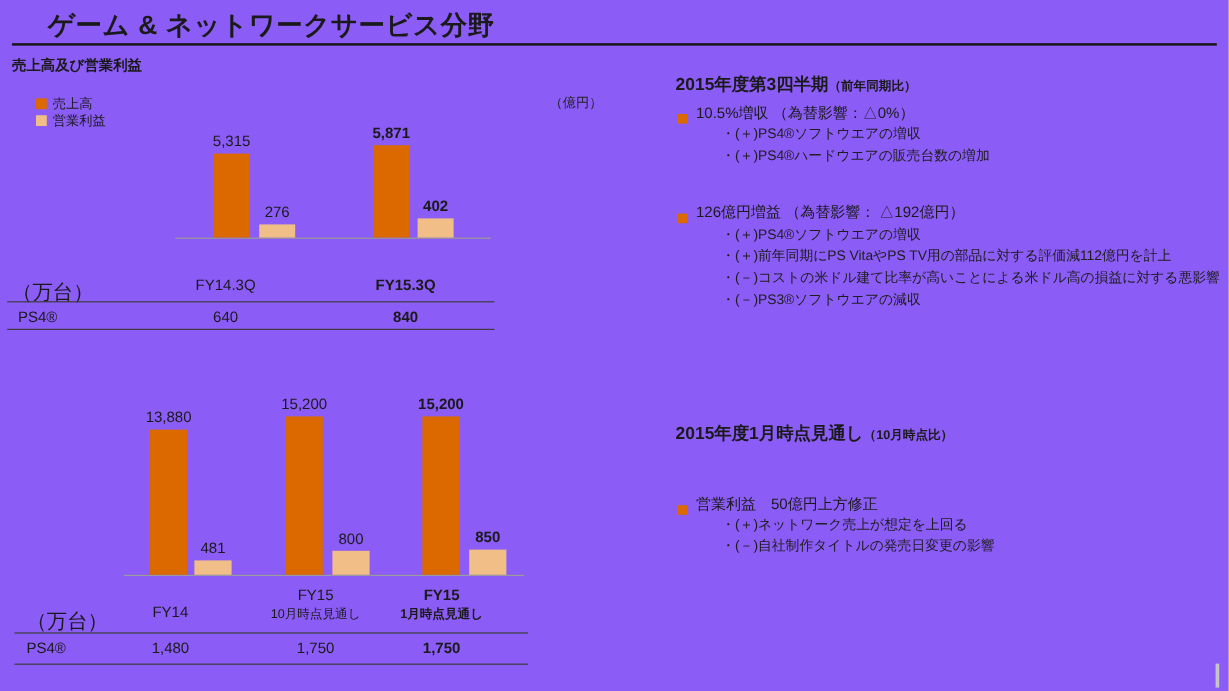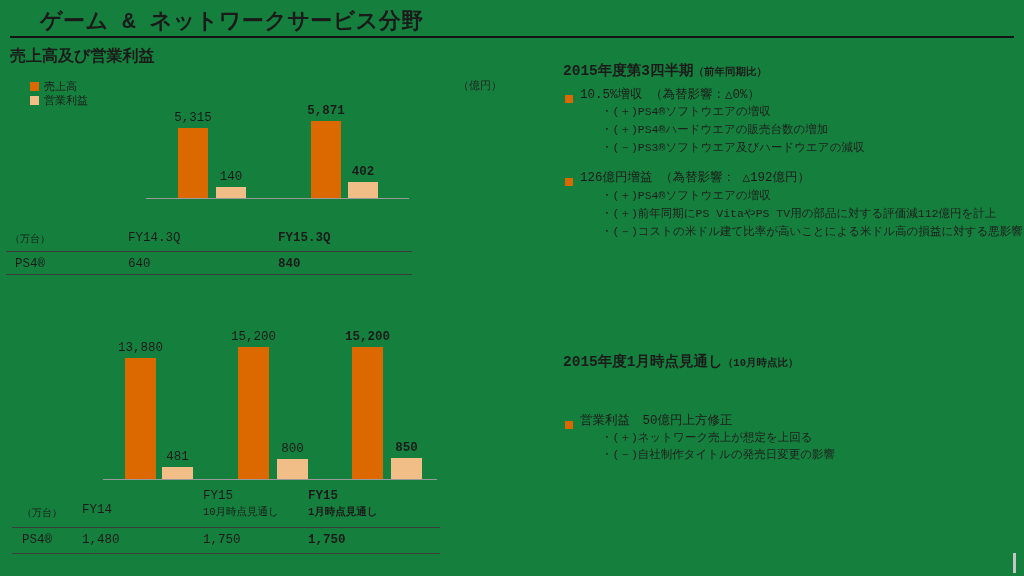--- a/index.html
+++ b/index.html
@@ -1,34 +1,34 @@
 <!DOCTYPE html>
 <html><head>
 <meta charset="utf-8">
 <style>
   html,body{margin:0;padding:0;background:#fff;}
-  .slide{position:relative;width:1024px;height:576px;background:#15803d;overflow:hidden;
-         font-family:Liberation Mono, monospace;color:#1a1a1a;}
+  .slide{position:relative;width:1024px;height:576px;background:#8b5cf6;overflow:hidden;
+         font-family:Liberation Sans, sans-serif;color:#1a1a1a;}
   .abs{position:absolute;}
   .page-title{left:40px;top:6px;font-size:22px;font-weight:bold;letter-spacing:.5px;white-space:nowrap;}
   .title-rule{left:10px;top:36px;width:1004px;height:2px;background:#141414;}
-  .section-title{left:10px;top:46px;font-size:16px;font-weight:bold;white-space:nowrap;}
+  .section-title{left:10px;top:46px;font-size:12px;font-weight:bold;white-space:nowrap;}
   .legend-item{display:flex;align-items:center;gap:5px;font-size:11px;white-space:nowrap;}
   .swatch{width:9px;height:9px;display:inline-block;flex:none;}
   .swatch.sales{background:#DC6900;}
   .swatch.profit{background:#F1BE87;}
   .unit-label{font-size:11px;color:#222;white-space:nowrap;}
   .chart-layer{position:absolute;left:0;top:0;width:948px;height:576px;pointer-events:none;}
   .bar{position:absolute;}
   .bar-label{position:absolute;width:64px;text-align:center;font-size:12.5px;white-space:nowrap;}
   .axis-line{position:absolute;height:1px;background:#9a9a9a;}
   .cell{position:absolute;font-size:12.5px;white-space:nowrap;}
-  .center{}
+  .center{text-align:center;}
   .bold{font-weight:bold;}
-  .small{font-size:10px;}
+  .small{font-size:17px;}
   .l2{font-size:10.5px;}
   .trule{position:absolute;height:0;border-top:1.5px solid #3c3c3c;}
   .rp-heading{font-size:14.5px;font-weight:bold;white-space:nowrap;}
   .h-note{font-size:10.5px;font-weight:bold;}
   .bullet{display:flex;gap:7px;font-size:12.5px;white-space:nowrap;align-items:flex-end;}
   .sq{width:8px;height:8px;background:#DC6900;margin-top:3px;flex:none;}
   .sub{position:absolute;font-size:11.5px;white-space:nowrap;color:#1d1d1d;}
   .scroll-nub{left:1013px;top:553px;width:3px;height:20px;background:#c5c5c5;}
 </style>
 </head>
@@ -48,21 +48,21 @@
     <span class="swatch profit" style="background: rgb(241, 190, 135);"></span>
     <span>営業利益</span>
   </div>
   <div class="abs unit-label" style="left:458px;top:78px;">（億円）</div>
 
   <div id="chart0" class="chart-layer">
       <div class="axis-line" style="left: 146px; top: 198px; width: 263px;"></div>
       <div class="bar" style="left: 178px; top: 128px; width: 30px; height: 70px; background: rgb(220, 105, 0);"></div>
       <div class="bar-label" style="left: 161px; top: 111px;">5,315</div>
       <div class="bar" style="left: 216px; top: 187px; width: 30px; height: 11px; background: rgb(241, 190, 135);"></div>
-      <div class="bar-label" style="left: 199px; top: 170px;">140</div>
+      <div class="bar-label" style="left: 199px; top: 170px;">276</div>
       <div class="bar" style="left: 311px; top: 121px; width: 30px; height: 77px; background: rgb(220, 105, 0);"></div>
       <div class="bar-label" style="left: 294px; top: 104px; font-weight: bold;">5,871</div>
       <div class="bar" style="left: 348px; top: 182px; width: 30px; height: 16px; background: rgb(241, 190, 135);"></div>
       <div class="bar-label" style="left: 331px; top: 165px; font-weight: bold;">402</div>
     </div>
   <div id="chart1" class="chart-layer">
       <div class="axis-line" style="left: 103px; top: 479px; width: 334px;"></div>
       <div class="bar" style="left: 125px; top: 358px; width: 31px; height: 121px; background: rgb(220, 105, 0);"></div>
       <div class="bar-label" style="left: 108.5px; top: 341px;">13,880</div>
       <div class="bar" style="left: 162px; top: 467px; width: 31px; height: 12px; background: rgb(241, 190, 135);"></div>
@@ -101,28 +101,28 @@
 
   <div class="abs rp-heading" style="left:563px;top:61px;">
     <span>2015年度第3四半期</span><span class="h-note">（前年同期比）</span>
   </div>
   <div class="abs bullet" style="left:565px;top:86px;">
     <span class="sq" style="background: rgb(220, 105, 0);"></span>
     <span>10.5%増収 （為替影響：△0%）</span>
   </div>
   <div class="sub" style="left:601px;top:104px;">・(＋)PS4®ソフトウエアの増収</div>
   <div class="sub" style="left:601px;top:122px;">・(＋)PS4®ハードウエアの販売台数の増加</div>
-  <div class="sub" style="left:601px;top:140px;">・(－)PS3®ソフトウエア及びハードウエアの減収</div>
   <div class="abs bullet" style="left:565px;top:169px;">
     <span class="sq" style="background: rgb(220, 105, 0);"></span>
     <span>126億円増益 （為替影響： △192億円）</span>
   </div>
   <div class="sub" style="left:601px;top:188px;">・(＋)PS4®ソフトウエアの増収</div>
   <div class="sub" style="left:601px;top:206px;">・(＋)前年同期にPS VitaやPS TV用の部品に対する評価減112億円を計上</div>
   <div class="sub" style="left:601px;top:224px;">・(－)コストの米ドル建て比率が高いことによる米ドル高の損益に対する悪影響</div>
+  <div class="sub" style="left:601px;top:242px;">・(－)PS3®ソフトウエアの減収</div>
 
   <div class="abs rp-heading" style="left:563px;top:352px;">
     <span>2015年度1月時点見通し</span><span class="h-note">（10月時点比）</span>
   </div>
   <div class="abs bullet" style="left:565px;top:412px;">
     <span class="sq" style="background: rgb(220, 105, 0);"></span>
     <span>営業利益　50億円上方修正</span>
   </div>
   <div class="sub" style="left:601px;top:430px;">・(＋)ネットワーク売上が想定を上回る</div>
   <div class="sub" style="left:601px;top:447px;">・(－)自社制作タイトルの発売日変更の影響</div>

